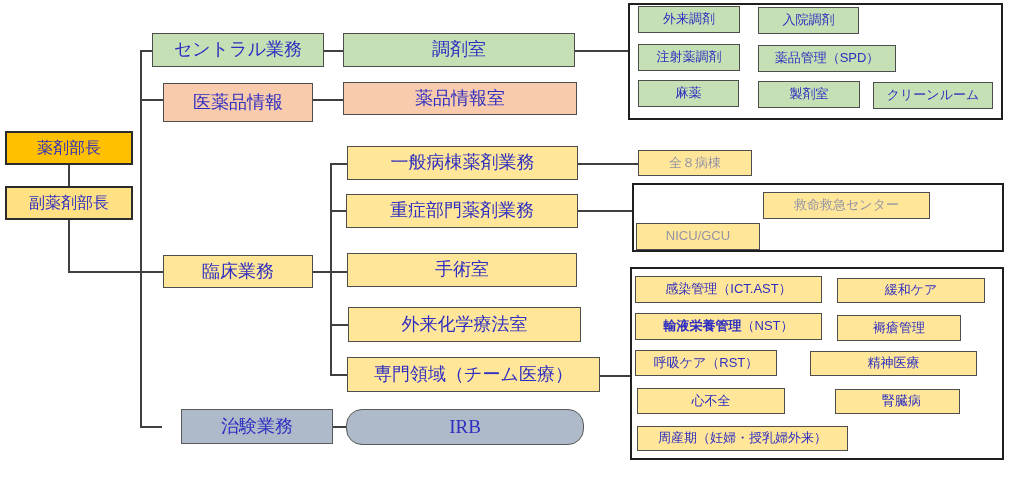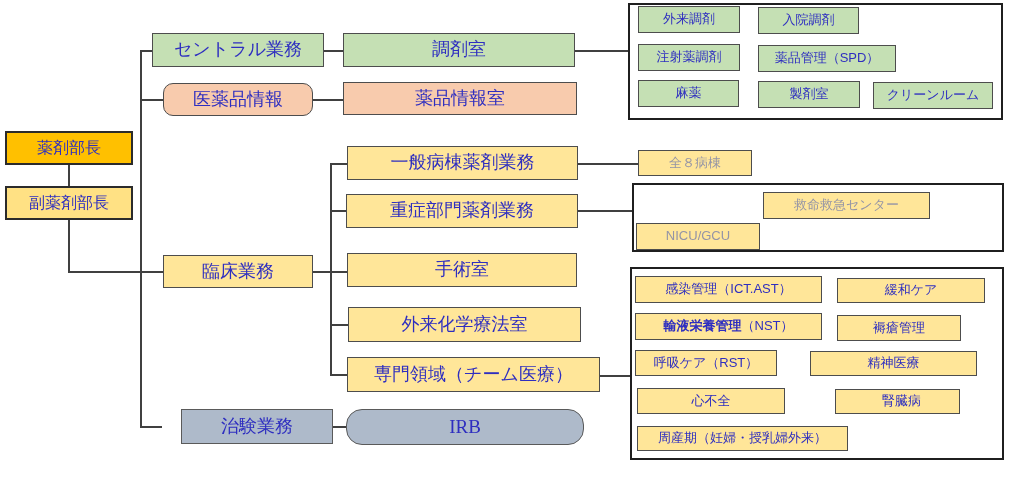--- a/index.html
+++ b/index.html
@@ -55,21 +55,21 @@
   <div class="conn h" style="left:330px;top:374px;width:17px;"></div>
   <div class="conn h" style="left:578px;top:163px;width:60px;"></div>
   <div class="conn h" style="left:578px;top:210px;width:54px;"></div>
   <div class="conn h" style="left:600px;top:375px;width:30px;"></div>
   <div class="conn h" style="left:313px;top:426px;width:33px;"></div>
 
   <div class="box orange t-md" style="left:5px;top:131px;width:128px;height:34px;">薬剤部長</div>
   <div class="box lyellow t-md" style="left:5px;top:186px;width:128px;height:34px;">副薬剤部長</div>
 
   <div class="box green t-lg" style="left:152px;top:33px;width:172px;height:34px;">セントラル業務</div>
-  <div class="box salmon t-lg" style="left:163px;top:83px;width:150px;height:33px;border-radius:10px;">医薬品情報</div>
+  <div class="box salmon t-lg" style="left:163px;top:83px;width:150px;height:39px;">医薬品情報</div>
   <div class="box yellow t-lg" style="left:163px;top:255px;width:150px;height:33px;">臨床業務</div>
   <div class="box bluegray t-lg" style="left:161px;top:409px;width:152px;height:35px;margin-left:20px;">治験業務</div>
 
   <div class="box green t-lg" style="left:343px;top:33px;width:232px;height:34px;">調剤室</div>
   <div class="box salmon t-lg" style="left:343px;top:82px;width:234px;height:33px;">薬品情報室</div>
   <div class="box yellow t-lg" style="left:347px;top:146px;width:231px;height:34px;">一般病棟薬剤業務</div>
   <div class="box yellow t-lg" style="left:346px;top:194px;width:232px;height:34px;">重症部門薬剤業務</div>
   <div class="box yellow t-lg" style="left:347px;top:253px;width:230px;height:34px;">手術室</div>
   <div class="box yellow t-lg" style="left:348px;top:307px;width:233px;height:35px;">外来化学療法室</div>
   <div class="box yellow t-lg" style="left:347px;top:357px;width:253px;height:35px;">専門領域（チーム医療）</div>

